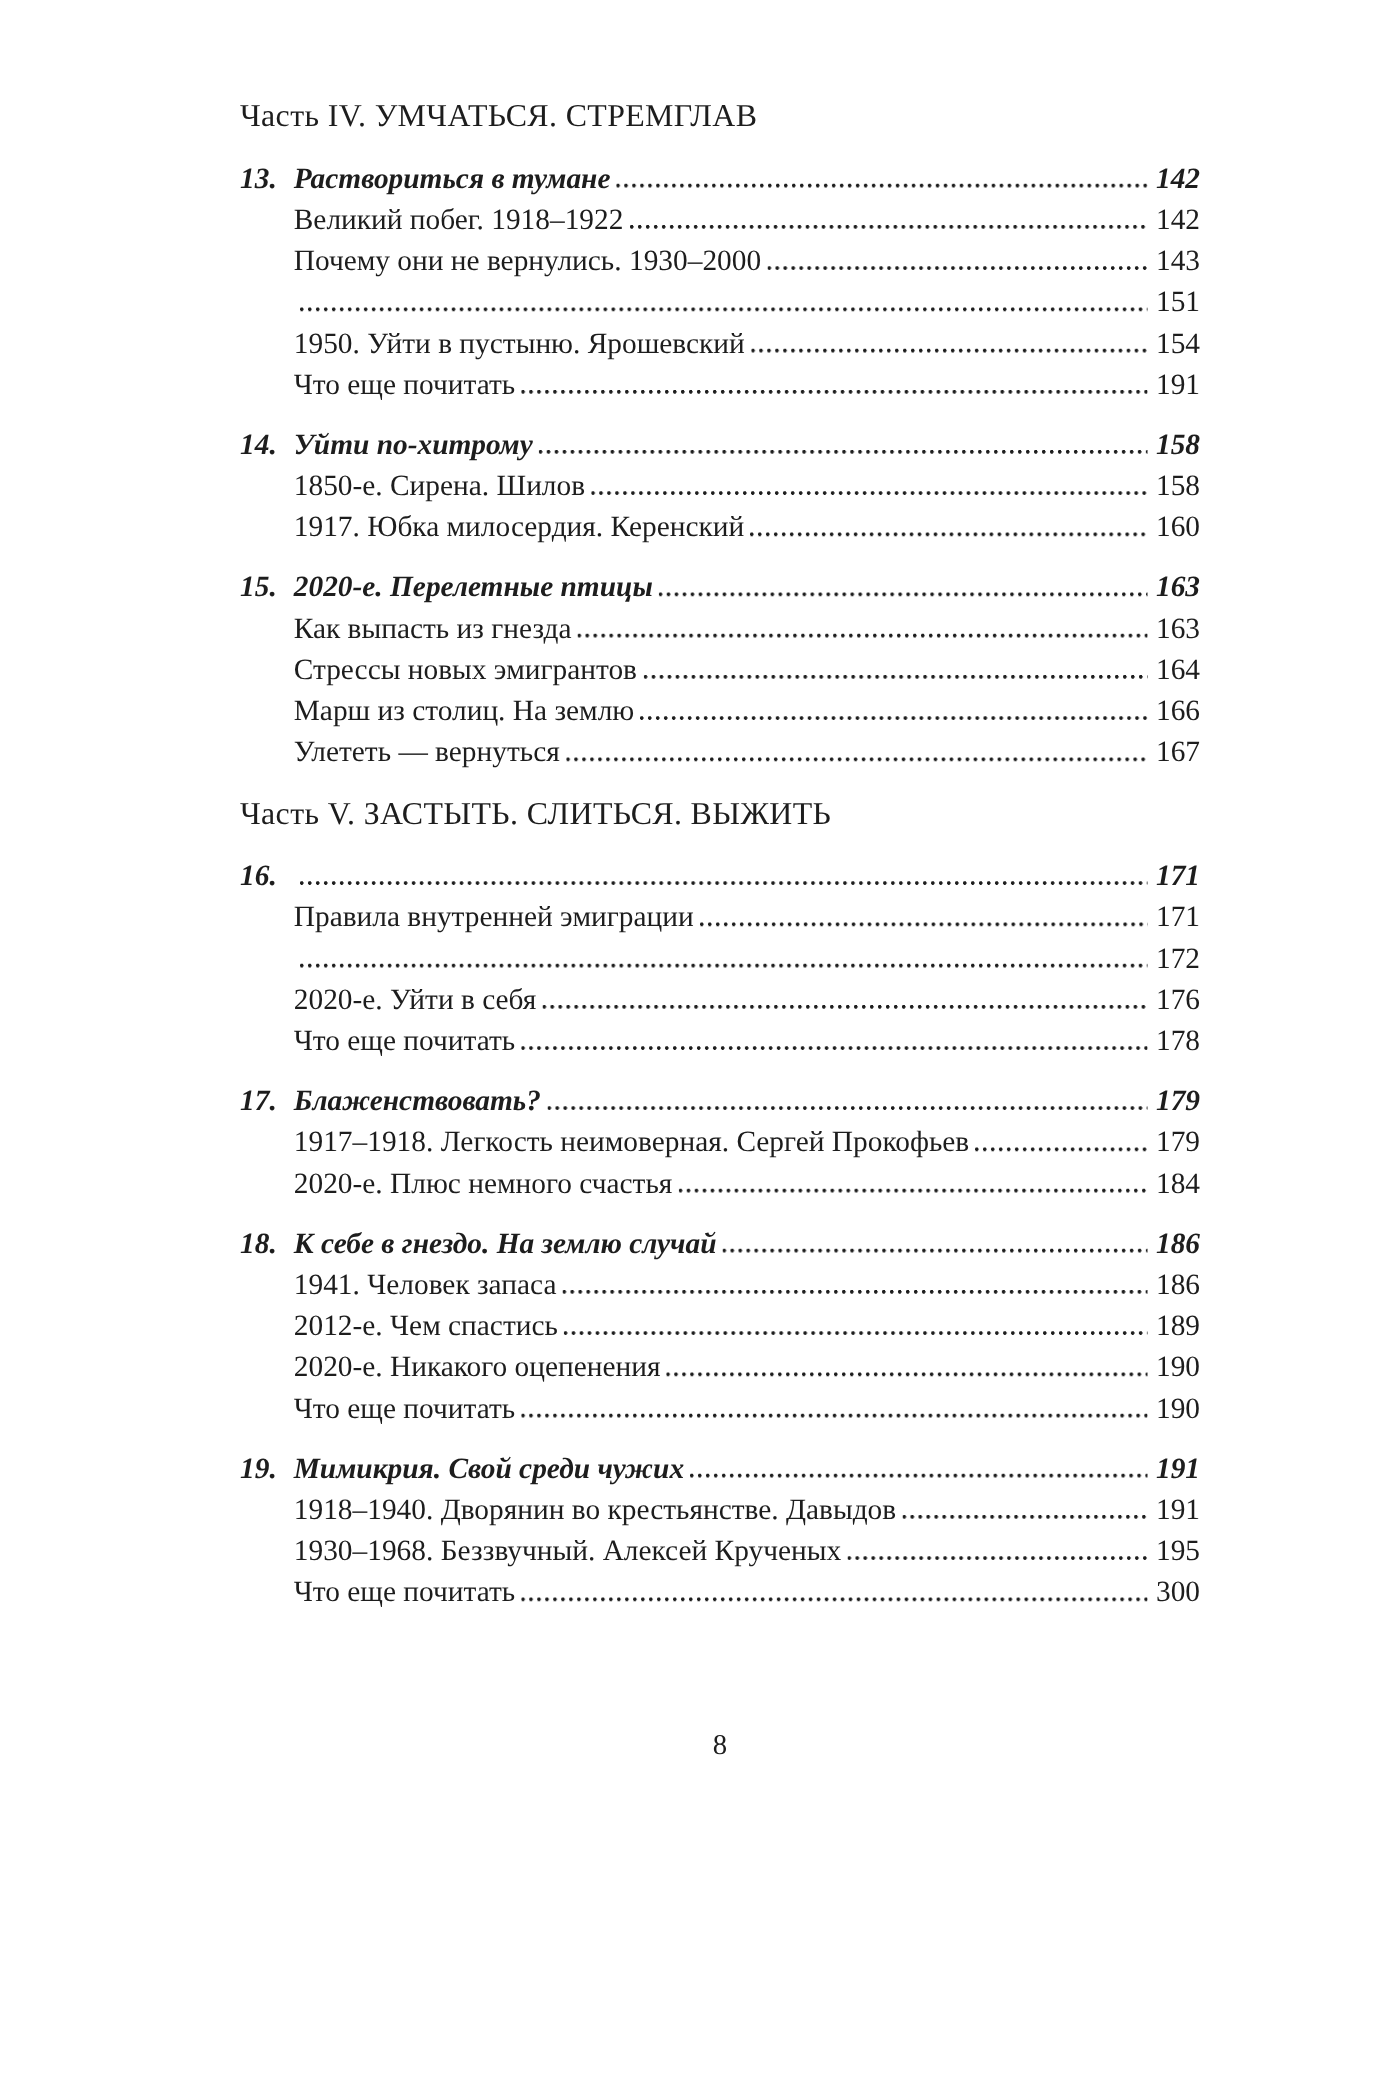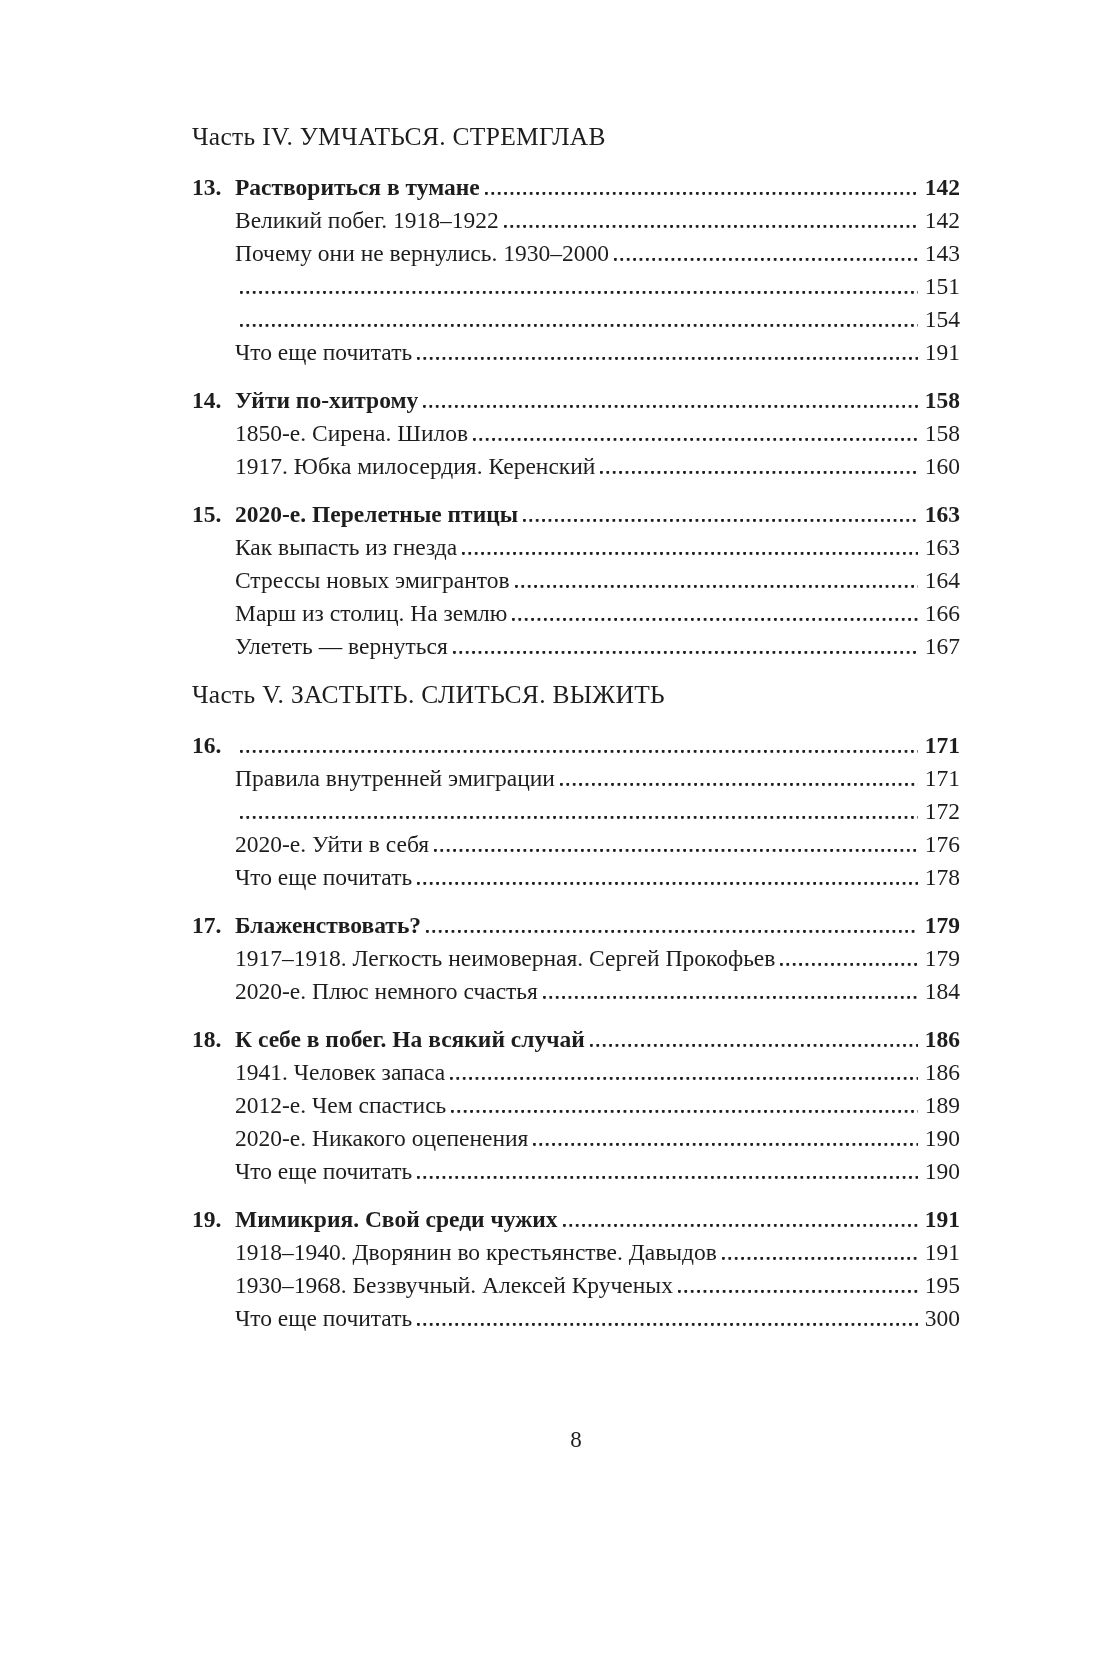--- a/index.html
+++ b/index.html
@@ -11,35 +11,36 @@
     width: 1100px;
     height: 1669px;
     font-family: "Liberation Serif", serif;
     color: #1d1d1d;
     overflow: hidden;
   }
   .page {
     box-sizing: border-box;
     width: 1100px;
     height: 1656px;
-    padding: 120px 140px 0 192px;
+    padding: 76px 140px 0 192px;
   }
   .toc-row {
     display: flex;
     align-items: baseline;
     font-size: 23.5px;
     line-height: 33px;
     white-space: nowrap;
   }
   .toc-row .num {
     flex: 0 0 43px;
   }
   .toc-row.chapter {
     font-weight: bold;
     margin-top: 15px;
+    font-style: italic;
   }
   .toc-row.sub {
     padding-left: 43px;
     text-align: right;
   }
   .part-heading {
     font-size: 25.5px;
     line-height: 34px;
     font-weight: 400;
     letter-spacing: 0.3px;
@@ -95,20 +96,21 @@
     <span class="leader"></span>
     <span class="pagenum">143</span>
   </div>
 
   <div class="toc-row sub">
     <span class="leader"></span>
     <span class="pagenum">151</span>
   </div>
 
   <div class="toc-row sub">
+    <span class="title">1950. Уйти в пустыню. Ярошевский</span>
     <span class="leader"></span>
     <span class="pagenum">154</span>
   </div>
 
   <div class="toc-row sub">
     <span class="title">Что еще почитать</span>
     <span class="leader"></span>
     <span class="pagenum">191</span>
   </div>
 
@@ -209,21 +211,21 @@
   </div>
 
   <div class="toc-row sub">
     <span class="title">2020-е. Плюс немного счастья</span>
     <span class="leader"></span>
     <span class="pagenum">184</span>
   </div>
 
   <div class="toc-row chapter">
     <span class="num">18.</span>
-    <span class="title">К себе в побег. На всякий случай</span>
+    <span class="title">К себе в гнездо. На землю случай</span>
     <span class="leader"></span>
     <span class="pagenum">186</span>
   </div>
 
   <div class="toc-row sub">
     <span class="title">1941. Человек запаса</span>
     <span class="leader"></span>
     <span class="pagenum">186</span>
   </div>
 

